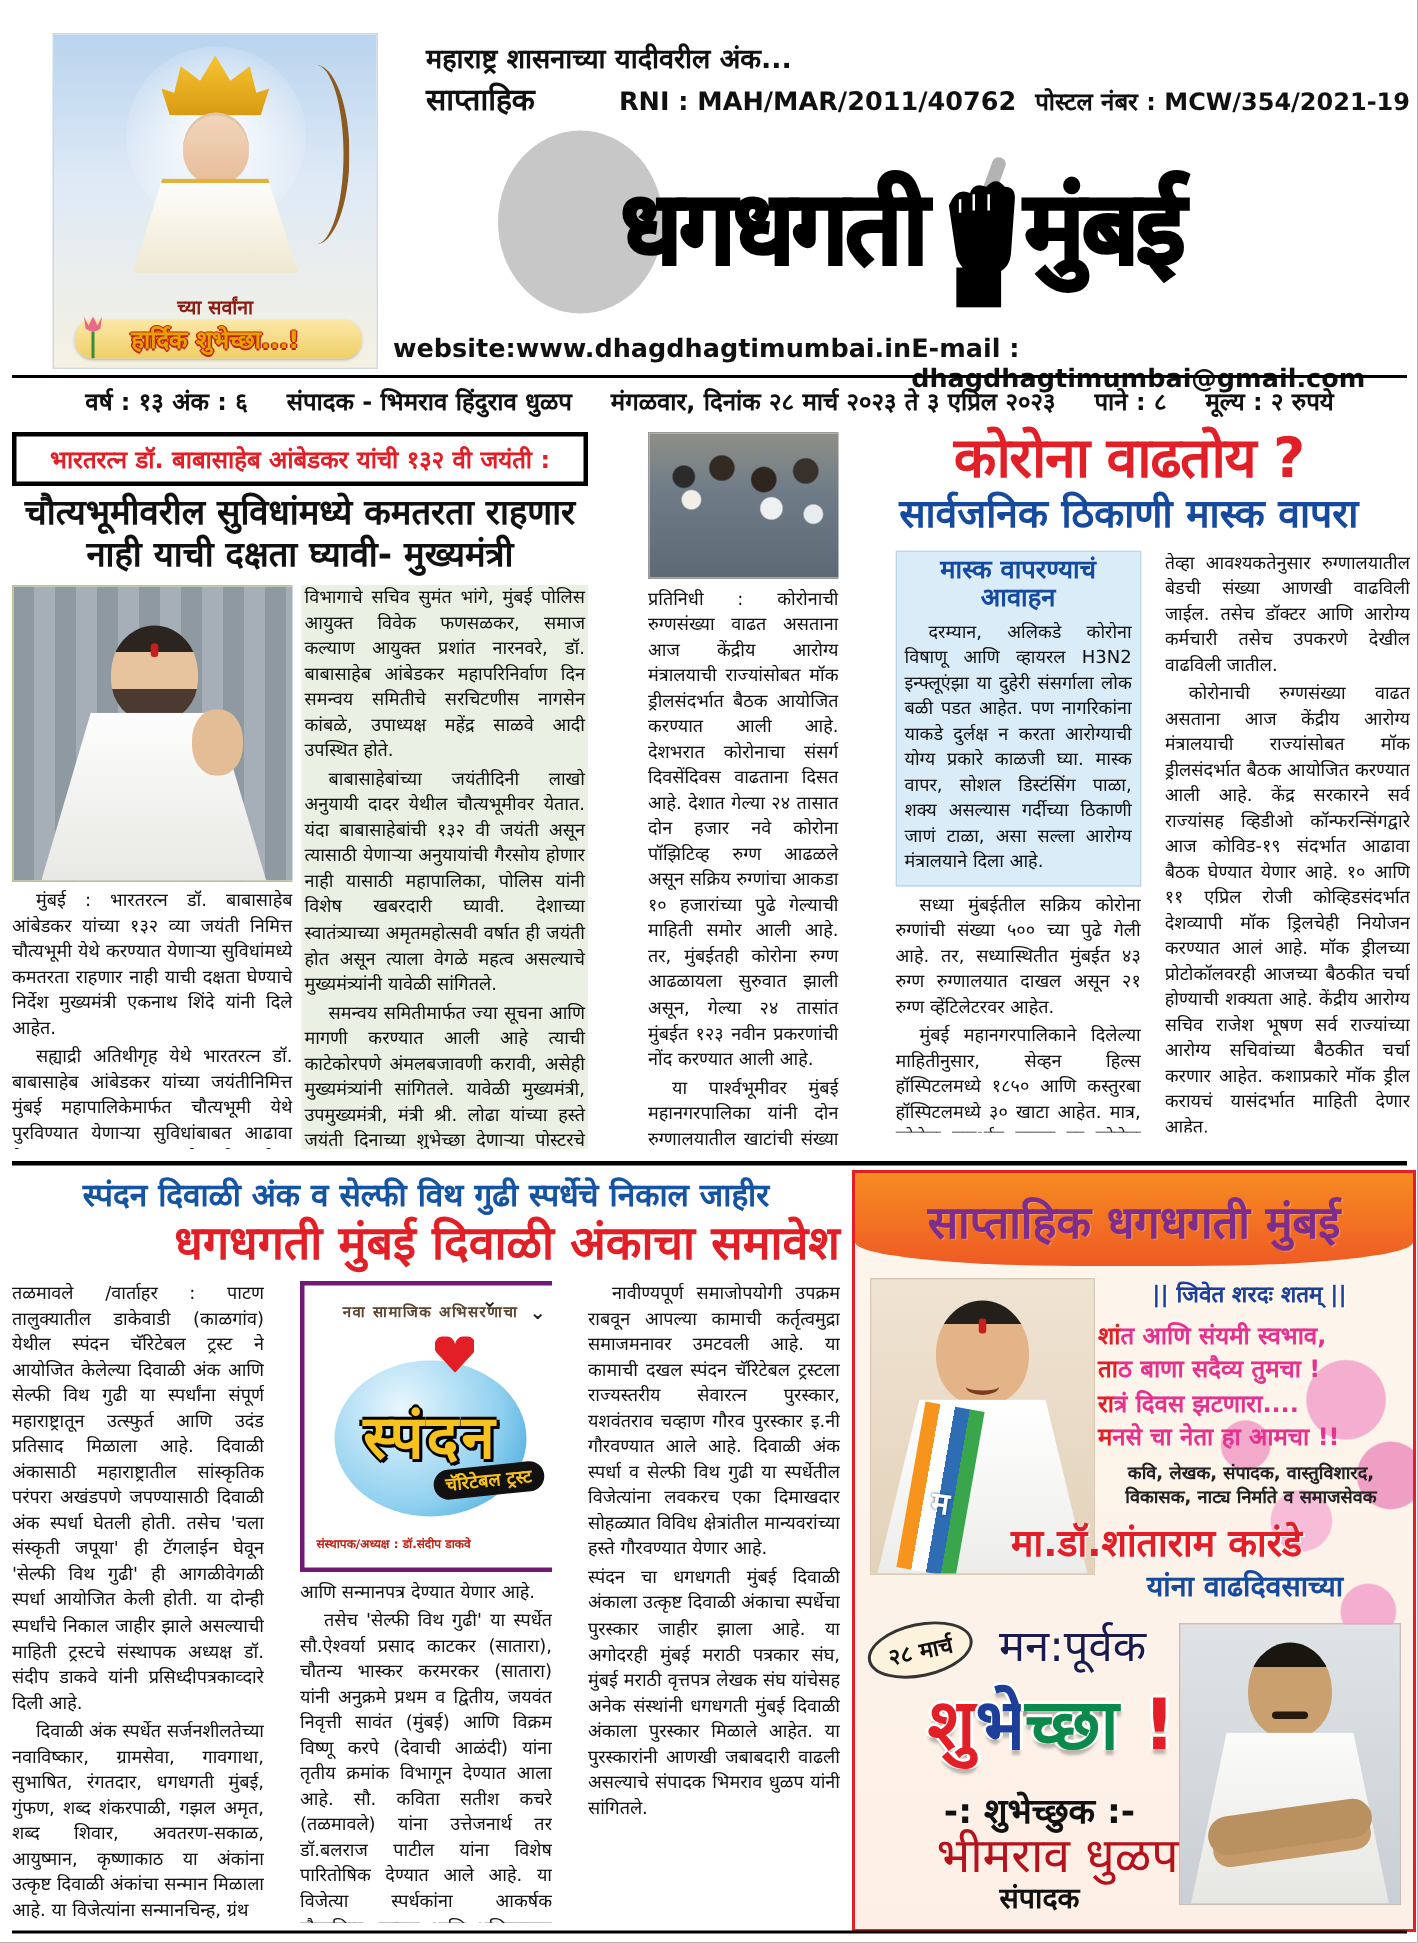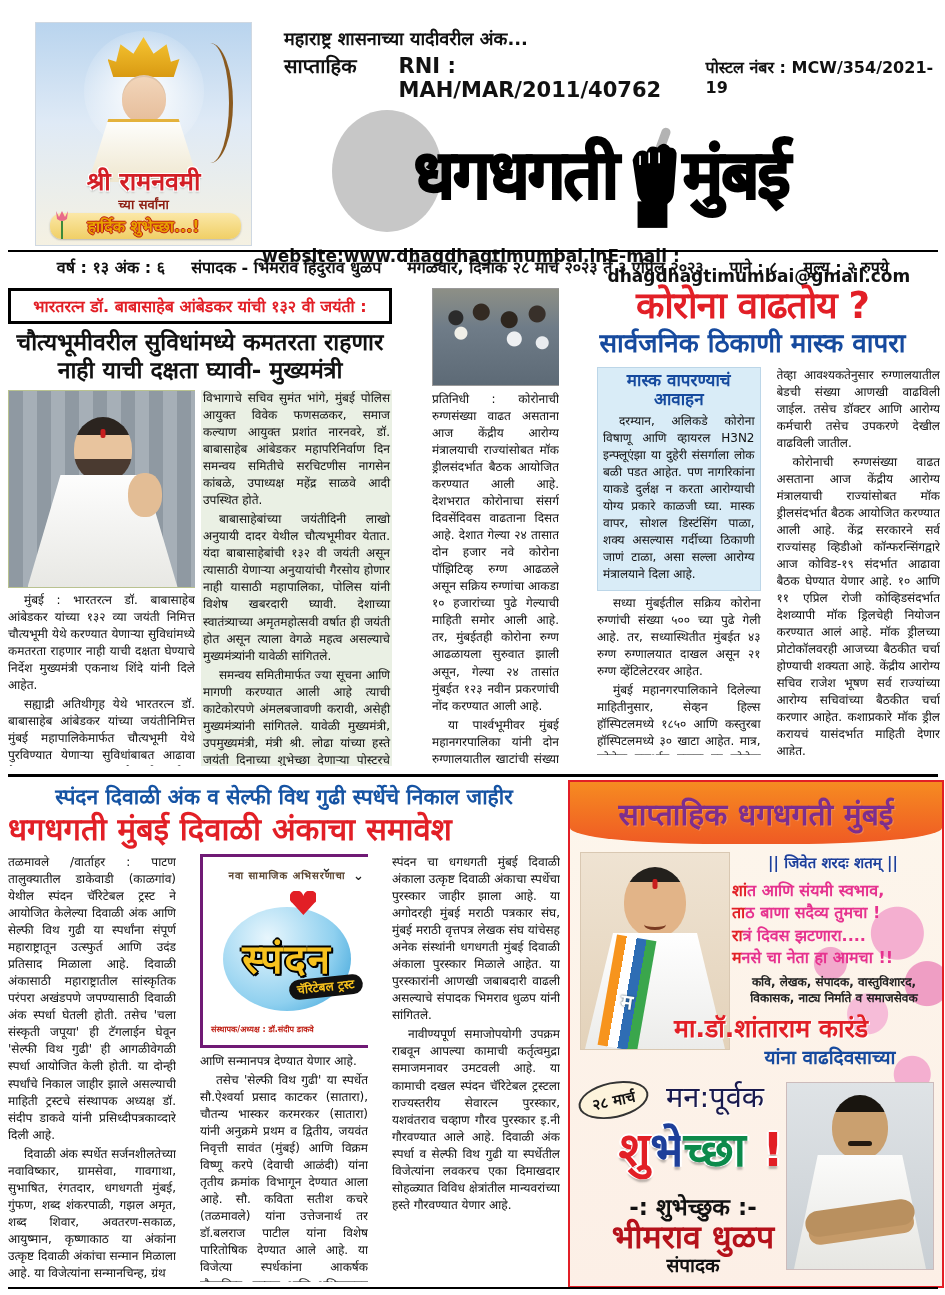--- a/index.html
+++ b/index.html
@@ -22,21 +22,21 @@
   .ram-t2{position:absolute;left:0;right:0;top:172px;font-size:13px;font-weight:bold;color:#8d1d12;}
   .ram-ribbon{position:absolute;left:14px;right:10px;top:190px;height:26px;border-radius:12px;
     background:linear-gradient(180deg,#fbe8a8,#f0cf66);box-shadow:0 1px 2px rgba(0,0,0,.25);}
   .ram-t3{position:absolute;left:0;right:0;top:192px;font-size:16px;font-weight:bold;color:#e8a200;
     text-shadow:-1px 0 #c02015,1px 0 #c02015,0 -1px #c02015,0 1px #c02015;}
   .tulip{position:absolute;left:18px;top:186px;width:16px;height:30px;}
   .header-right{position:absolute;left:262px;top:26px;width:678px;}
   .top-note{font-size:18px;font-weight:bold;padding-left:22px;}
   .pub-row{display:flex;align-items:baseline;margin-top:2px;}
   .weekly{font-size:20px;font-weight:bold;padding-left:22px;}
-  .rni{font-size:21px;font-weight:bold;margin-left:42px;}
+  .rni{font-size:17px;font-weight:bold;margin-left:56px;}
   .postal{font-size:16px;font-weight:bold;margin-left:auto;}
   .masthead-row{position:relative;height:142px;display:flex;align-items:center;justify-content:center;margin-top:2px;}
   .gray-ellipse{position:absolute;left:70px;top:6px;width:110px;height:122px;border-radius:50%;background:#c7c7c7;}
   .mast-word{position:relative;font-size:67px;font-weight:bold;letter-spacing:-2px;color:#000;
     -webkit-text-stroke:2px #000;line-height:1;}
   .fist{position:relative;margin:0 4px;top:4px;}
   .web-row{display:flex;font-size:17px;font-weight:bold;margin-top:0;}
   .web-row .email{margin-left:auto;}
   .hr1{position:absolute;left:8px;right:7px;top:250px;height:2px;background:#000;}
   .dateline{position:absolute;left:8px;right:7px;top:256px;display:flex;justify-content:center;gap:26px;
@@ -74,21 +74,21 @@
   .c-head{color:#e21f26;font-size:37px;font-weight:bold;text-align:center;line-height:1.1;letter-spacing:-1px;}
   .c-sub{color:#164a9e;font-size:26px;font-weight:bold;text-align:center;line-height:1.15;margin-top:2px;}
   .c-cols{display:flex;gap:16px;margin-top:8px;height:388px;overflow:hidden;padding-left:32px;justify-content:center;}
   .c-col{width:50%;font-size:12px;line-height:1.42;text-align:justify;overflow:hidden;}
   .advisory{background:#d9ecf7;border:1px solid #bcd6e8;padding:3px 5px 5px;margin-bottom:4px;}
   .advisory-title{color:#164a9e;font-weight:bold;font-size:17px;text-align:center;line-height:1.15;margin-bottom:3px;}
   .hr-mid{position:absolute;left:8px;right:7px;top:774px;height:3px;background:#000;}
   
   .art-spandan{position:absolute;left:8px;top:782px;width:552px;height:502px;}
   .s-head-blue{color:#1553a3;font-size:21px;font-weight:bold;text-align:center;white-space:nowrap;}
-  .s-head-red{color:#e21f26;font-size:31px;font-weight:bold;text-align:left;line-height:1.1;margin-top:2px;}
+  .s-head-red{color:#e21f26;font-size:31px;font-weight:bold;text-align:right;line-height:1.1;margin-top:2px;}
   .s-cols{display:flex;gap:24px;margin-top:8px;height:428px;overflow:hidden;}
   .s-col{width:33.33%;font-size:12px;line-height:1.42;text-align:justify;overflow:hidden;}
   .spandan-logo{position:relative;width:100%;height:188px;border:3px solid #701a75;background:#fff;margin-bottom:5px;overflow:hidden;}
   .sp-arc{position:absolute;left:0;right:0;top:12px;text-align:center;font-size:10px;font-weight:bold;color:#5b4632;letter-spacing:1px;}
   .sp-bird{position:absolute;color:#222;font-size:13px;font-weight:bold;}
   .sp-circle{position:absolute;left:50%;top:54%;transform:translate(-50%,-50%);width:128px;height:104px;border-radius:50%;
     background:radial-gradient(circle at 35% 30%,#e8f6fd,#8fd0ef 60%,#2e9cd6);}
   .sp-heart{position:absolute;left:52%;top:34px;width:26px;height:24px;background:#e21f26;
     clip-path:path("M13 24 L2 12 A7 7 0 1 1 13 5 A7 7 0 1 1 24 12 Z");}
   .sp-name{position:absolute;left:0;right:0;top:74px;text-align:center;font-size:40px;font-weight:bold;color:#f7c21e;
@@ -134,36 +134,35 @@
     text-shadow:-2px 0 #fff,2px 0 #fff,0 -2px #fff,0 3px 2px rgba(0,0,0,.25);}
   .dhulap-photo{position:absolute;right:8px;top:238px;width:146px;height:186px;border:1px solid #cbb;
     background:linear-gradient(180deg,#dfe3e6,#c9cfd4);overflow:hidden;}
   .dh-head{position:absolute;left:50%;top:12px;transform:translateX(-50%);width:56px;height:64px;border-radius:50% 50% 46% 46%;
     background:linear-gradient(180deg,#19150f 0 26%,#caa06f 26%);}
   .dh-mst{position:absolute;left:50%;top:58px;transform:translateX(-50%);width:24px;height:5px;background:#241a10;border-radius:3px;}
   .dh-shirt{position:absolute;left:50%;bottom:0;transform:translateX(-50%);width:132px;height:114px;
     background:linear-gradient(180deg,#fbfbfa,#e6e6e2);clip-path:polygon(18% 0,82% 0,100% 100%,0 100%);}
   .dh-arm{position:absolute;left:18px;bottom:38px;width:110px;height:26px;border-radius:14px;background:#b9905f;transform:rotate(-8deg);box-shadow:0 10px 0 -2px #c59a68;}
   .ad-from-label{position:absolute;left:18px;top:346px;width:210px;text-align:center;font-size:23px;font-weight:bold;}
-  .ad-from-name{position:absolute;left:0px;top:370px;width:246px;text-align:center;font-size:32px;font-weight:bold;color:#b5121b;}
+  .ad-from-name{position:absolute;left:12px;top:370px;width:246px;text-align:center;font-size:32px;font-weight:normal;color:#b5121b;}
   .ad-from-title{position:absolute;left:30px;top:408px;width:186px;text-align:center;font-size:19px;font-weight:bold;}
   .hr-bottom{position:absolute;left:8px;right:7px;top:1287px;height:2px;background:#000;}
 </style>
 </head>
 <body>
 
 <div class="page">
 
   <div class="ram-card">
     <div class="halo"></div>
     <div class="crown"></div>
     <div class="ram-face"></div>
     <div class="ram-body"></div>
     <div class="bow"></div>
-    <div class="ram-t1">श्री रामनवमी</div>
     <div class="ram-t2">च्या सर्वांना</div>
     <div class="ram-ribbon"></div>
     <svg class="tulip" viewBox="0 0 16 30">
       <path d="M8 12 C8 20 8 26 8 30" stroke="#3c8a3c" stroke-width="2" fill="none"></path>
       <path d="M2 2 L5 8 L8 2 L11 8 L14 2 L13 10 Q8 14 3 10 Z" fill="#e86a8a"></path>
     </svg>
     <div class="ram-t3">हार्दिक शुभेच्छा...!</div>
   </div>
 
   <div class="header-right">
@@ -270,22 +269,22 @@
           <div class="sp-heart"></div>
           <div class="sp-name">स्पंदन</div>
           <div class="sp-sub">चॅरिटेबल ट्रस्ट</div>
           <div class="sp-founder">संस्थापक/अध्यक्ष : डॉ.संदीप डाकवे</div>
         </div>
         <p class="p" style="text-indent:0">आणि सन्मानपत्र देण्यात येणार आहे.</p>
         <p class="p">तसेच 'सेल्फी विथ गुढी' या स्पर्धेत सौ.ऐश्वर्या प्रसाद काटकर (सातारा), चौतन्य भास्कर करमरकर (सातारा) यांनी अनुक्रमे प्रथम व द्वितीय, जयवंत निवृत्ती सावंत (मुंबई) आणि विक्रम विष्णू करपे (देवाची आळंदी) यांना तृतीय क्रमांक विभागून देण्यात आला आहे. सौ. कविता सतीश कचरे (तळमावले) यांना उत्तेजनार्थ तर डॉ.बलराज पाटील यांना विशेष पारितोषिक देण्यात आले आहे. या विजेत्या स्पर्धकांना आकर्षक गौरवचिन्ह, पुस्तक आणि अभिमानपत्र देण्यात येणार आहे.</p>
 
       </div>
       <div class="s-col">
+        <p class="p">नावीण्यपूर्ण समाजोपयोगी उपक्रम राबवून आपल्या कामाची कर्तृत्वमुद्रा समाजमनावर उमटवली आहे. या कामाची दखल स्पंदन चॅरिटेबल ट्रस्टला राज्यस्तरीय सेवारत्न पुरस्कार, यशवंतराव चव्हाण गौरव पुरस्कार इ.नी गौरवण्यात आले आहे. दिवाळी अंक स्पर्धा व सेल्फी विथ गुढी या स्पर्धेतील विजेत्यांना लवकरच एका दिमाखदार सोहळ्यात विविध क्षेत्रांतील मान्यवरांच्या हस्ते गौरवण्यात येणार आहे.</p>
         <p class="p" style="text-indent:0">स्पंदन चा धगधगती मुंबई दिवाळी अंकाला उत्कृष्ट दिवाळी अंकाचा स्पर्धेचा पुरस्कार जाहीर झाला आहे. या अगोदरही मुंबई मराठी पत्रकार संघ, मुंबई मराठी वृत्तपत्र लेखक संघ यांचेसह अनेक संस्थांनी धगधगती मुंबई दिवाळी अंकाला पुरस्कार मिळाले आहेत. या पुरस्कारांनी आणखी जबाबदारी वाढली असल्याचे संपादक भिमराव धुळप यांनी सांगितले.</p>
-        <p class="p">नावीण्यपूर्ण समाजोपयोगी उपक्रम राबवून आपल्या कामाची कर्तृत्वमुद्रा समाजमनावर उमटवली आहे. या कामाची दखल स्पंदन चॅरिटेबल ट्रस्टला राज्यस्तरीय सेवारत्न पुरस्कार, यशवंतराव चव्हाण गौरव पुरस्कार इ.नी गौरवण्यात आले आहे. दिवाळी अंक स्पर्धा व सेल्फी विथ गुढी या स्पर्धेतील विजेत्यांना लवकरच एका दिमाखदार सोहळ्यात विविध क्षेत्रांतील मान्यवरांच्या हस्ते गौरवण्यात येणार आहे.</p>
       </div>
     </div>
   </div>
 
   <div class="ad">
     <div class="ad-band">
       <span class="ad-band-text">साप्ताहिक धगधगती मुंबई</span>
     </div>
     <div class="ad-body">
       <div class="karande-photo">

